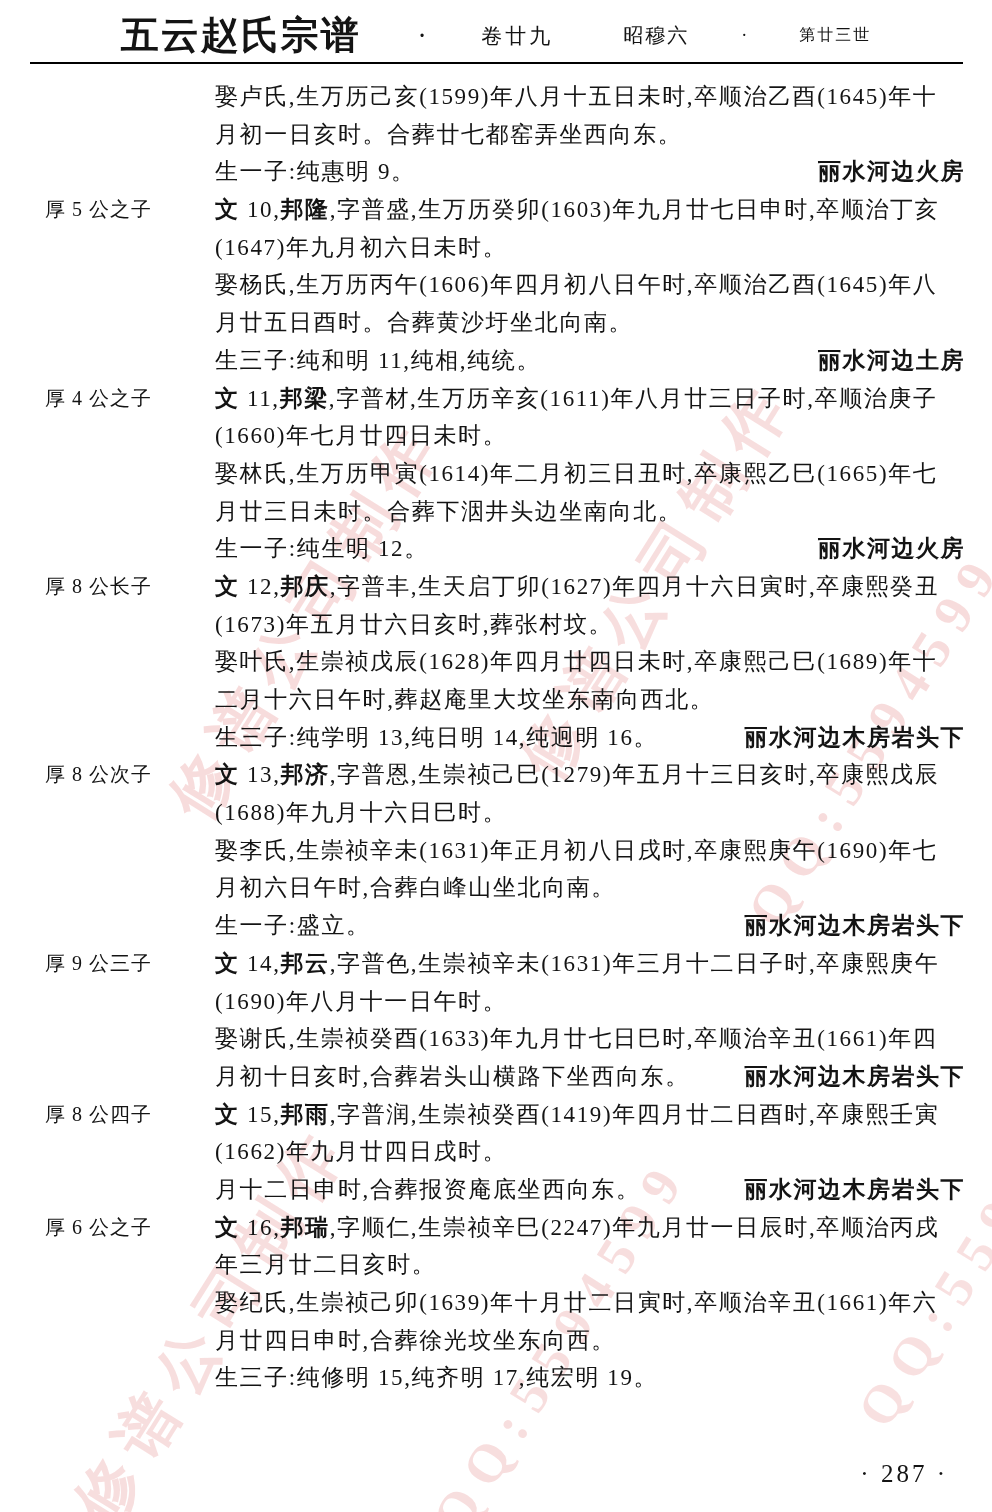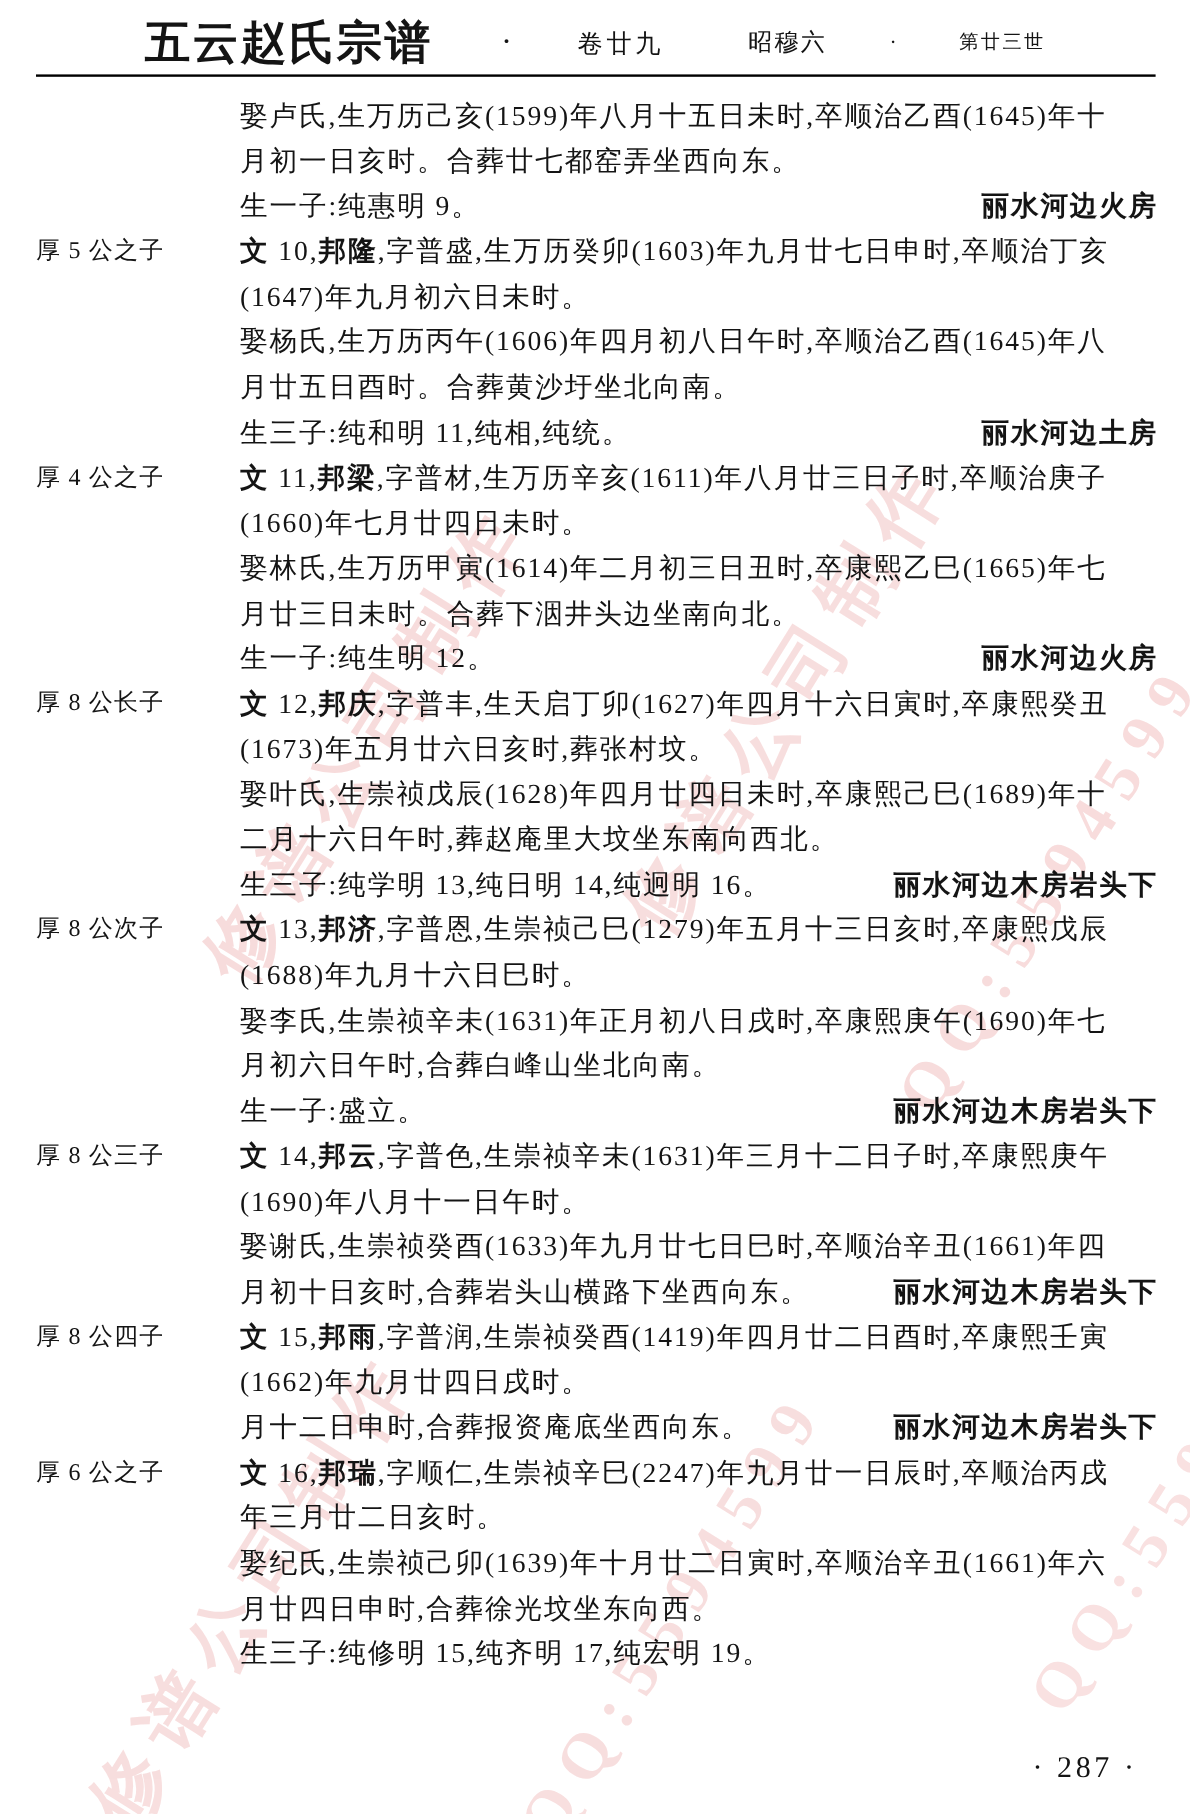--- a/index.html
+++ b/index.html
@@ -7,21 +7,21 @@
         font-family:"Liberation Serif",serif;color:#141414;margin:0 auto;}
   .header{position:absolute;top:10px;left:0;width:100%;text-align:center;white-space:nowrap;}
   .header-inner{display:inline-flex;align-items:center;gap:48px;}
   .title{font-size:38px;font-weight:bold;letter-spacing:2px;}
   .hdot{font-size:20px;font-weight:bold;margin:0 8px 0 10px;}
   .volume{font-size:21px;letter-spacing:3px;margin-right:22px;}
   .section{font-size:20px;letter-spacing:2px;}
   .sdot{font-size:18px;margin:0 4px;}
   .generation{font-size:16px;letter-spacing:2px;}
   .rule{position:absolute;top:62px;left:30px;right:29px;height:2px;background:#000;}
-  .body{position:absolute;top:78px;left:0;right:0;}
+  .body{position:absolute;top:78px;left:0;right:0;padding-left:15px;}
   .line{position:relative;height:37.7px;line-height:37.7px;margin-left:200px;margin-right:27px;
         font-size:23px;letter-spacing:1.6px;white-space:nowrap;}
   .margin-label{position:absolute;left:-170px;top:0;font-size:20px;letter-spacing:1px;}
   .content .bold{font-weight:bold;}
   .right-label{position:absolute;right:0;top:0;font-weight:bold;letter-spacing:1.5px;}
   .page-number{position:absolute;right:44px;bottom:24px;font-size:25px;letter-spacing:3px;}
   .wm{position:absolute;transform-origin:0 0;white-space:nowrap;pointer-events:none;
       font-weight:bold;z-index:0;}
   .header,.rule,.body,.page-number{z-index:1;}
 </style>
@@ -60,21 +60,21 @@
       <div class="line"><span class="margin-label">厚 8 公长子</span><span class="content"><span class="bold">文</span><span> 12,</span><span class="bold">邦庆</span><span>,字普丰,生天启丁卯(1627)年四月十六日寅时,卒康熙癸丑</span></span></div>
       <div class="line"><span class="content"><span>(1673)年五月廿六日亥时,葬张村坟。</span></span></div>
       <div class="line"><span class="content"><span>娶叶氏,生崇祯戊辰(1628)年四月廿四日未时,卒康熙己巳(1689)年十</span></span></div>
       <div class="line"><span class="content"><span>二月十六日午时,葬赵庵里大坟坐东南向西北。</span></span></div>
       <div class="line"><span class="content"><span>生三子:纯学明 13,纯日明 14,纯迥明 16。</span></span><span class="right-label">丽水河边木房岩头下</span></div>
       <div class="line"><span class="margin-label">厚 8 公次子</span><span class="content"><span class="bold">文</span><span> 13,</span><span class="bold">邦济</span><span>,字普恩,生崇祯己巳(1279)年五月十三日亥时,卒康熙戊辰</span></span></div>
       <div class="line"><span class="content"><span>(1688)年九月十六日巳时。</span></span></div>
       <div class="line"><span class="content"><span>娶李氏,生崇祯辛未(1631)年正月初八日戌时,卒康熙庚午(1690)年七</span></span></div>
       <div class="line"><span class="content"><span>月初六日午时,合葬白峰山坐北向南。</span></span></div>
       <div class="line"><span class="content"><span>生一子:盛立。</span></span><span class="right-label">丽水河边木房岩头下</span></div>
-      <div class="line"><span class="margin-label">厚 8 公三子</span><span class="content"><span class="bold">文</span><span> 14,</span><span class="bold">邦云</span><span>,字普色,生崇祯辛未(1631)年三月十二日子时,卒康熙庚午</span></span></div>
+      <div class="line"><span class="margin-label">厚 9 公三子</span><span class="content"><span class="bold">文</span><span> 14,</span><span class="bold">邦云</span><span>,字普色,生崇祯辛未(1631)年三月十二日子时,卒康熙庚午</span></span></div>
       <div class="line"><span class="content"><span>(1690)年八月十一日午时。</span></span></div>
       <div class="line"><span class="content"><span>娶谢氏,生崇祯癸酉(1633)年九月廿七日巳时,卒顺治辛丑(1661)年四</span></span></div>
       <div class="line"><span class="content"><span>月初十日亥时,合葬岩头山横路下坐西向东。</span></span><span class="right-label">丽水河边木房岩头下</span></div>
       <div class="line"><span class="margin-label">厚 8 公四子</span><span class="content"><span class="bold">文</span><span> 15,</span><span class="bold">邦雨</span><span>,字普润,生崇祯癸酉(1419)年四月廿二日酉时,卒康熙壬寅</span></span></div>
       <div class="line"><span class="content"><span>(1662)年九月廿四日戌时。</span></span></div>
       <div class="line"><span class="content"><span>月十二日申时,合葬报资庵底坐西向东。</span></span><span class="right-label">丽水河边木房岩头下</span></div>
       <div class="line"><span class="margin-label">厚 6 公之子</span><span class="content"><span class="bold">文</span><span> 16,</span><span class="bold">邦瑞</span><span>,字顺仁,生崇祯辛巳(2247)年九月廿一日辰时,卒顺治丙戌</span></span></div>
       <div class="line"><span class="content"><span>年三月廿二日亥时。</span></span></div>
       <div class="line"><span class="content"><span>娶纪氏,生崇祯己卯(1639)年十月廿二日寅时,卒顺治辛丑(1661)年六</span></span></div>
       <div class="line"><span class="content"><span>月廿四日申时,合葬徐光坟坐东向西。</span></span></div>

